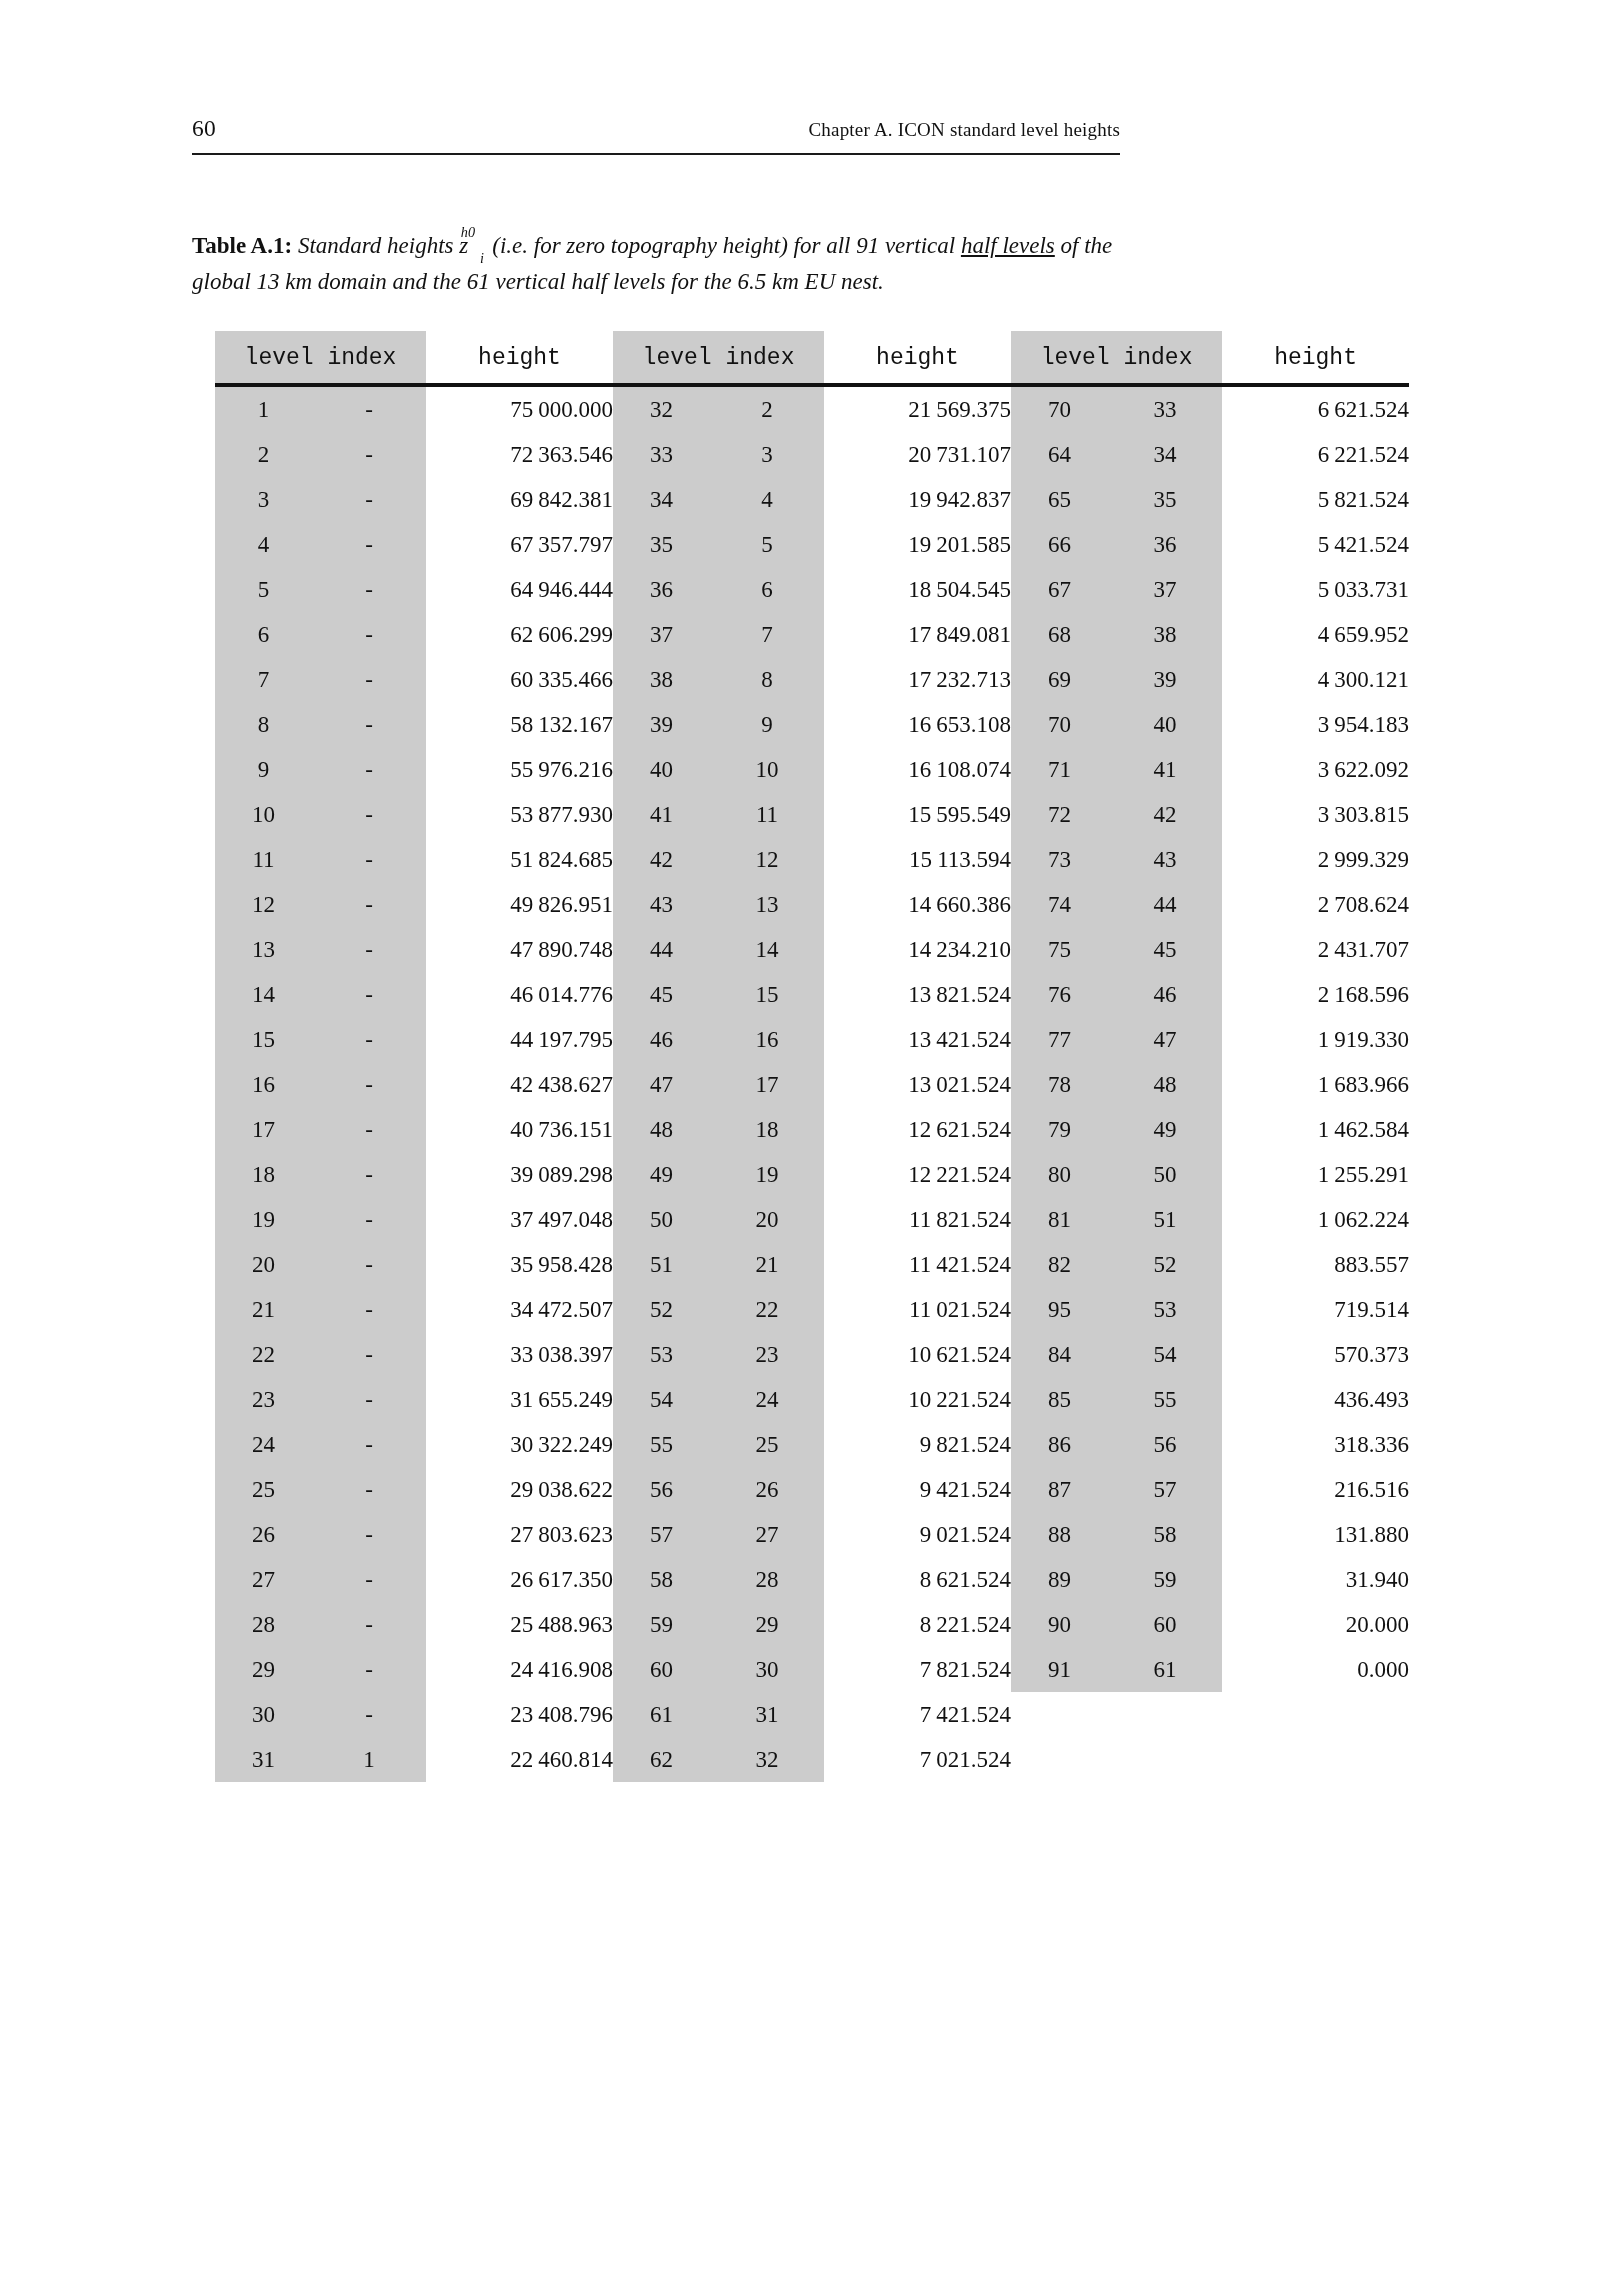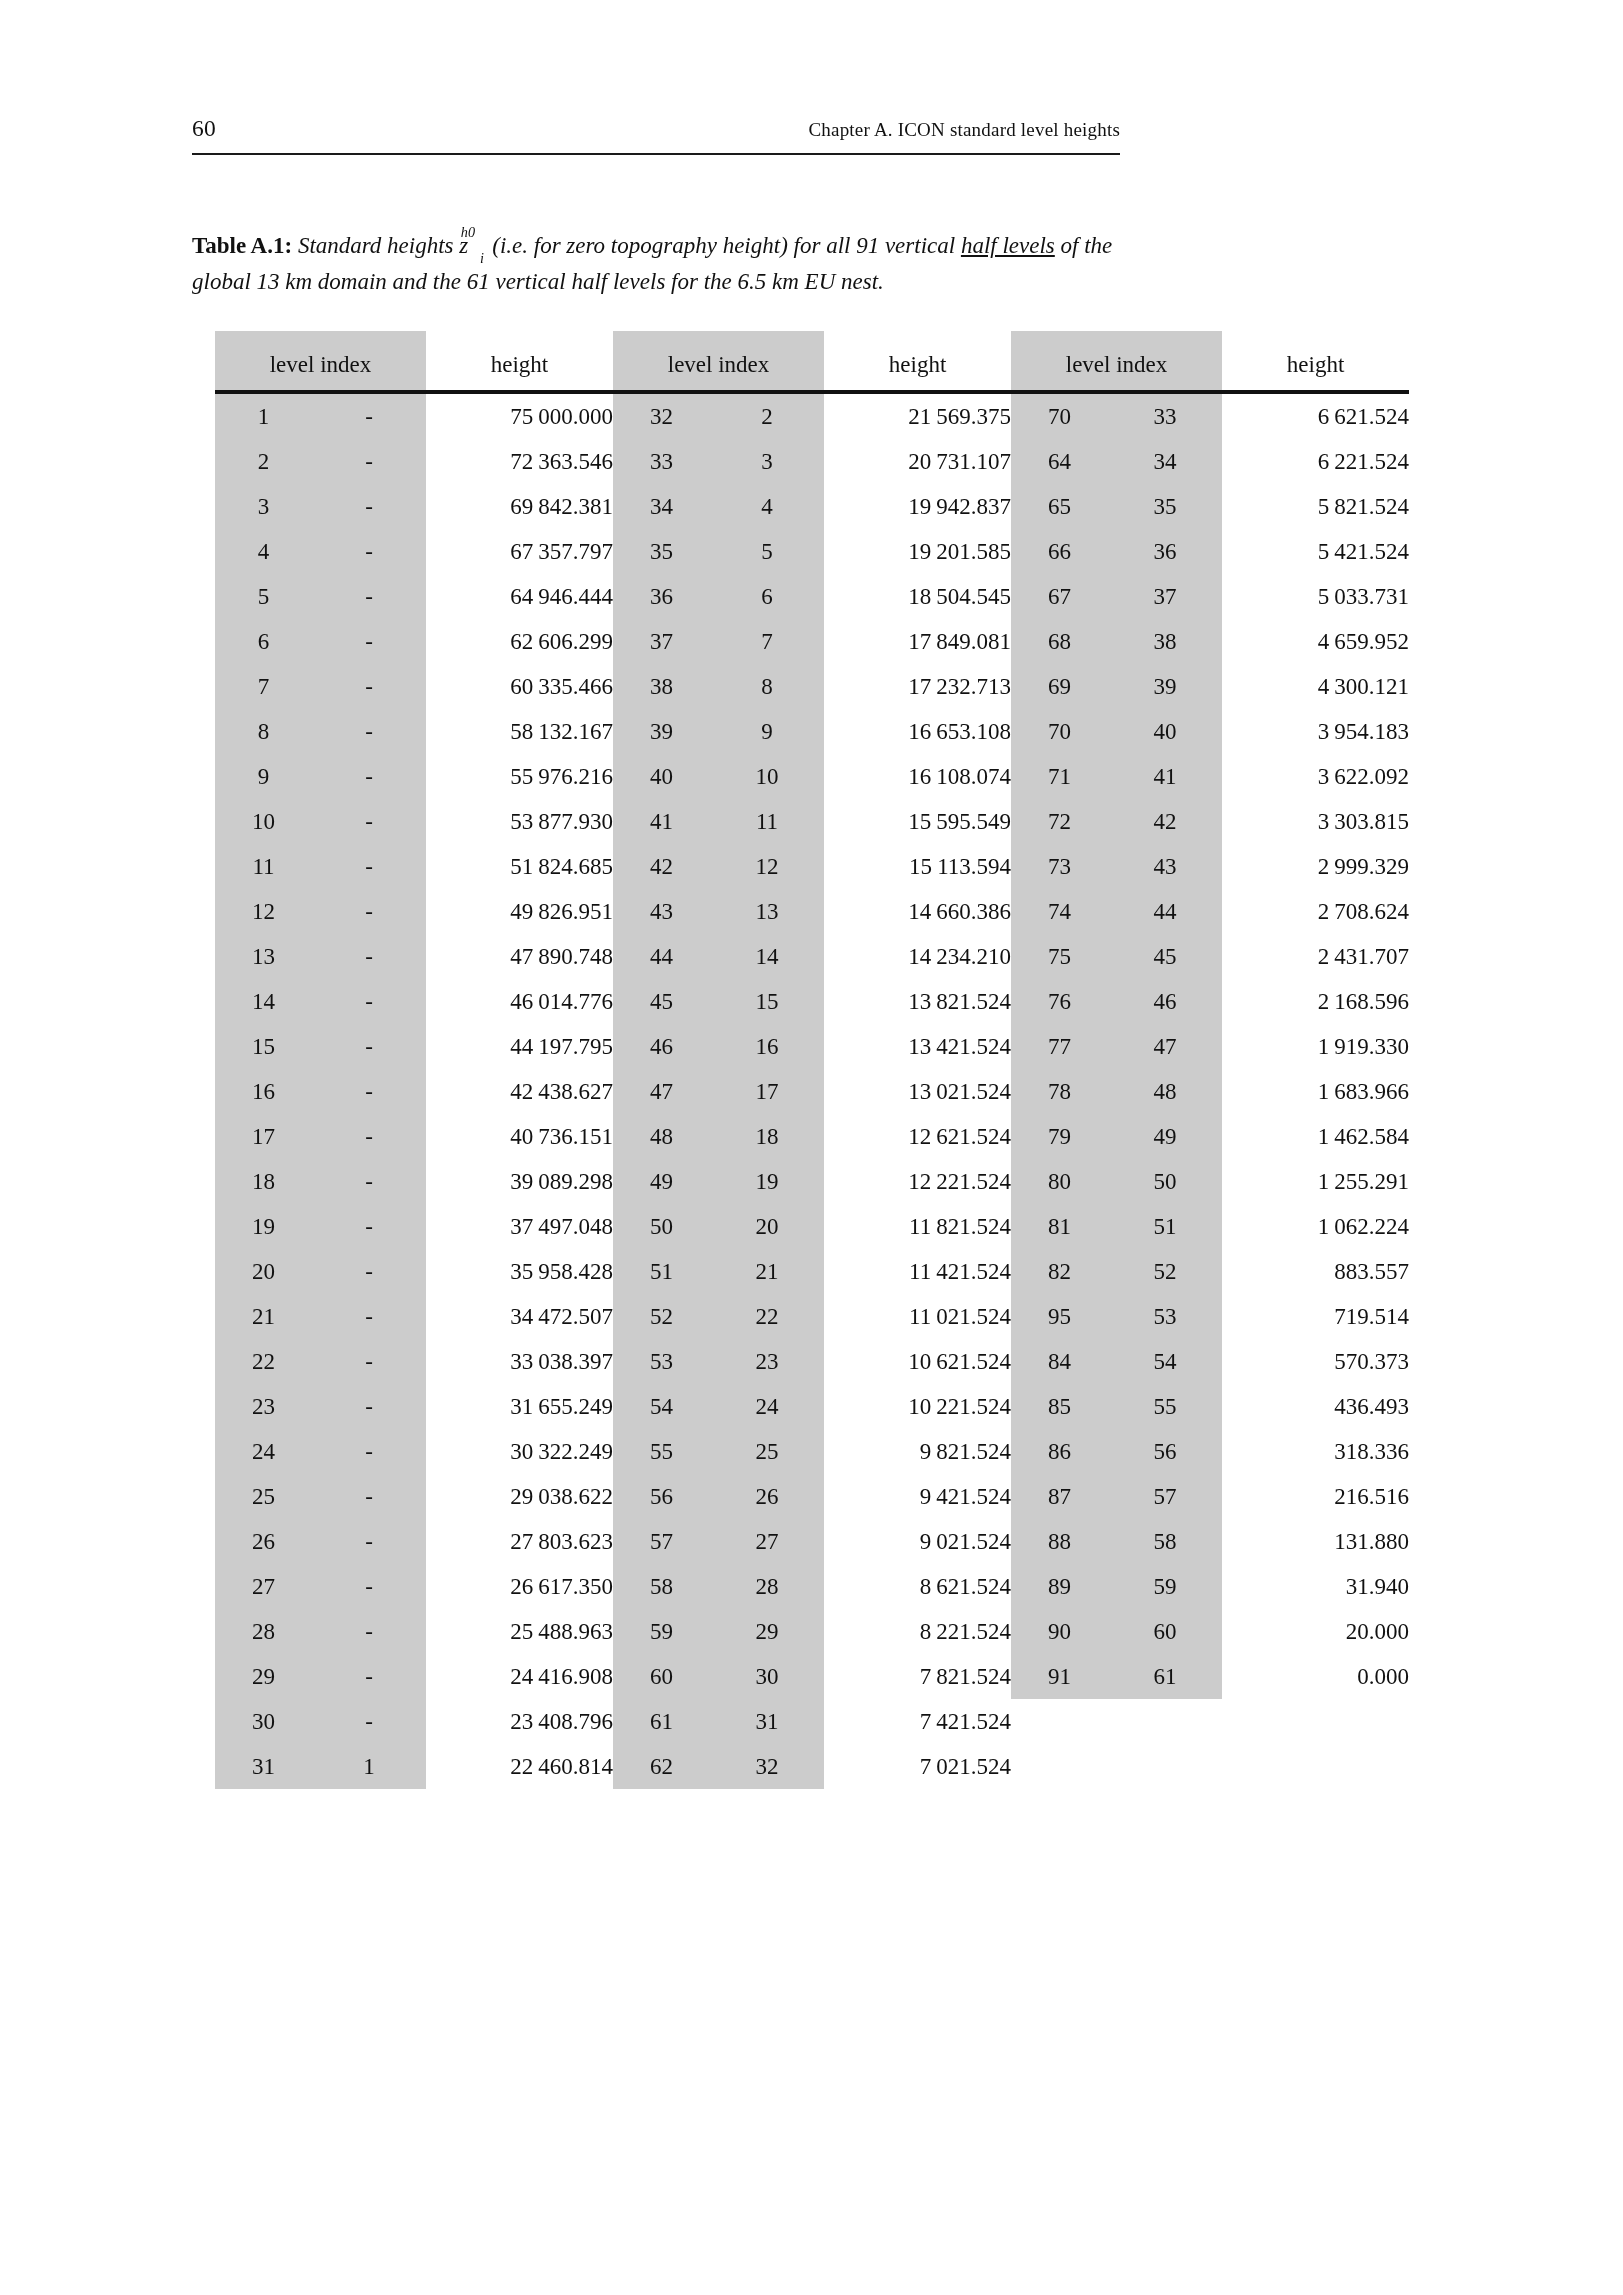--- a/index.html
+++ b/index.html
@@ -112,21 +112,21 @@
   col.c-h  { width: 187px; }
 
   .shade { background: #cccccc; }
   .white { background: #ffffff; }
 
   thead td {
     height: 45px;
     text-align: center;
     font-size: 23px;
   }
-  thead tr.r1 td { padding-top: 11px; padding-bottom: 3.2px; }
+  thead tr.r1 td { padding-top: 4px; padding-bottom: 3.2px; font-family: Liberation Mono, monospace; }
   thead tr.r2 td { padding-top: 4.9px; padding-bottom: 14.6px; }
 
   .hdr-unit { font-style: italic; }
 
   .rulerow td {
     height: 0;
     padding: 0;
   }
   .thickrule {
     height: 4px;

